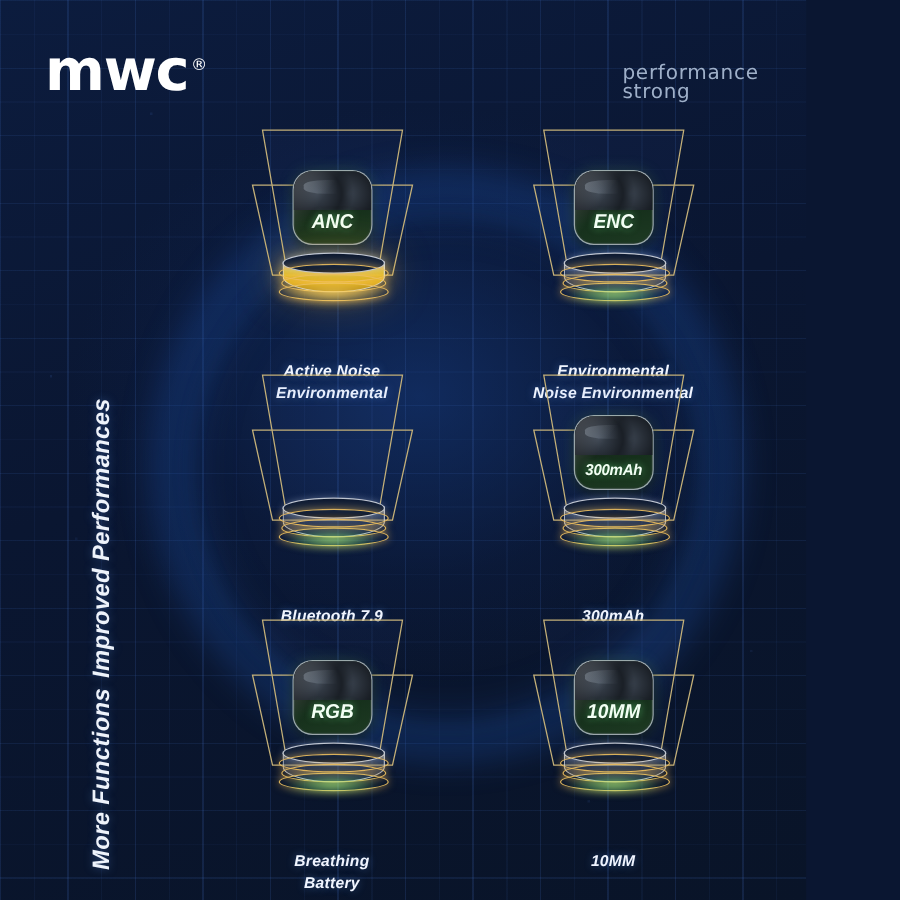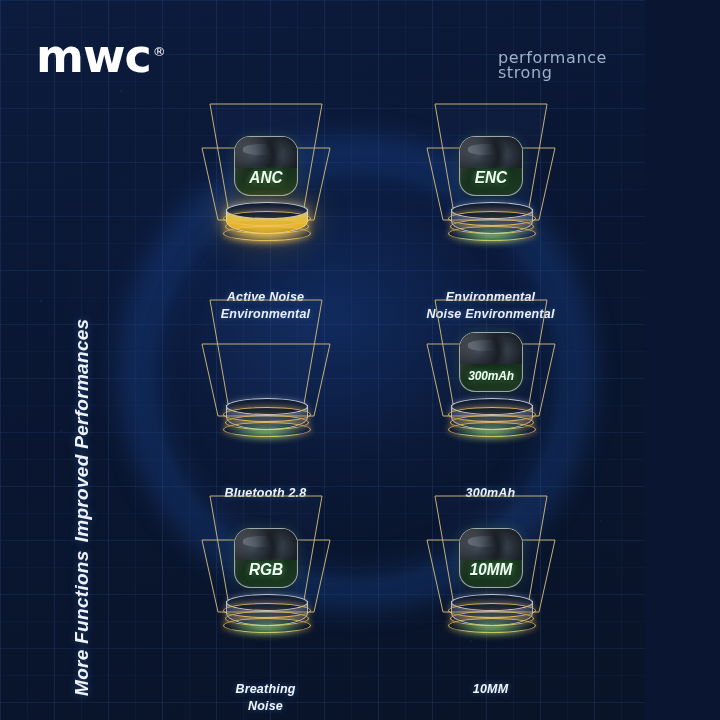--- a/index.html
+++ b/index.html
@@ -301,21 +301,21 @@
         <div class="pedestal">
           <div class="ped-body"></div>
           <div class="ped-top"></div>
           <div class="ring r1"></div>
           <div class="ring r2"></div>
           <div class="ring r3"></div>
           <div class="underglow"></div>
         </div>
       </div>
       <div class="caption">
-        <span>Bluetooth 2.8</span>
+        <span>Bluetooth 7.9</span>
         <span class="l2"></span>
       </div>
     </div>
 
     <div class="feature green">
       <div class="art">
         <div class="trap-shape">
           <svg width="132" height="132" viewBox="0 0 132 132">
             <polygon points="10,8 122,8 104,112 28,112" fill="rgba(70,120,210,0.05)" stroke="#c4b078" stroke-width="1"></polygon>
             <polygon points="2,52 130,52 114,124 18,124" fill="none" stroke="#c4b078" stroke-width="1"></polygon>
@@ -357,21 +357,21 @@
           <div class="ped-body"></div>
           <div class="ped-top"></div>
           <div class="ring r1"></div>
           <div class="ring r2"></div>
           <div class="ring r3"></div>
           <div class="underglow"></div>
         </div>
       </div>
       <div class="caption">
         <span>Breathing</span>
-        <span class="l2">Noise</span>
+        <span class="l2">Battery</span>
       </div>
     </div>
 
     <div class="feature green">
       <div class="art">
         <div class="trap-shape">
           <svg width="132" height="132" viewBox="0 0 132 132">
             <polygon points="10,8 122,8 104,112 28,112" fill="rgba(70,120,210,0.05)" stroke="#c4b078" stroke-width="1"></polygon>
             <polygon points="2,52 130,52 114,124 18,124" fill="none" stroke="#c4b078" stroke-width="1"></polygon>
           </svg>

